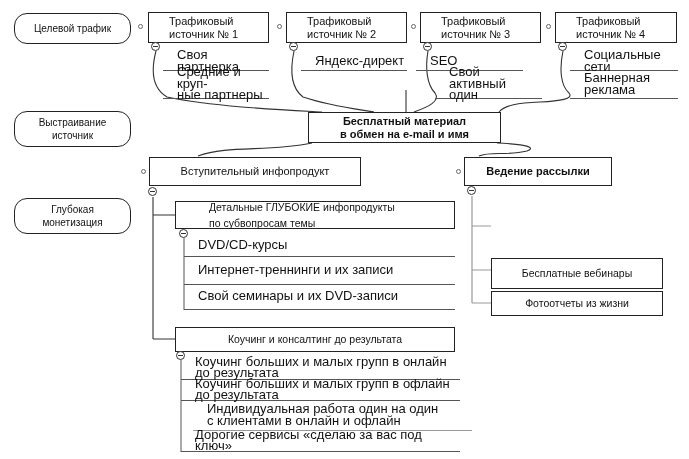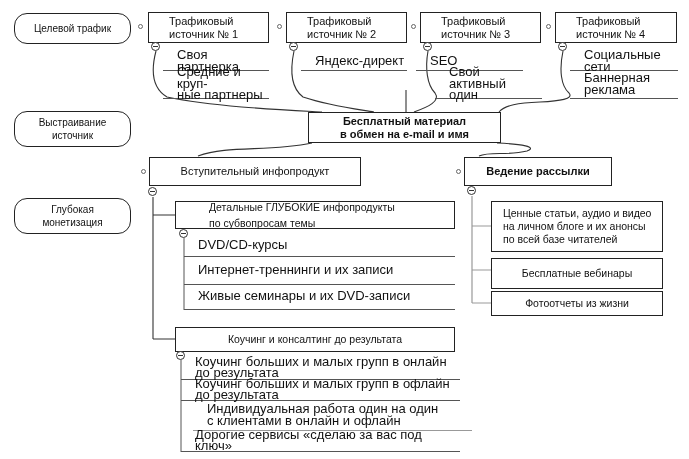--- a/index.html
+++ b/index.html
@@ -162,21 +162,21 @@
 по субвопросам темы</span>
   </div>
   <span class="minus" style="left:179px;top:229px;"></span>
   <div class="twig" style="left:184px;top:257px;width:271px;height:28px;">
     <span class="prelines">Интернет-треннинги и их записи</span>
   </div>
   <div class="twig" style="left:184px;top:236px;width:271px;height:21px;">
     <span class="prelines">DVD/CD-курсы</span>
   </div>
   <div class="twig" style="left:184px;top:285px;width:271px;height:25px;">
-    <span class="prelines">Живые семинары и их DVD-записи</span>
+    <span class="prelines">Свой семинары и их DVD-записи</span>
   </div>
 
   <div class="box center-text" style="left:175px;top:327px;width:280px;height:25px;font-size:10.5px;">
     <span class="prelines">Коучинг и консалтинг до результата</span>
   </div>
   <span class="minus" style="left:176px;top:351px;"></span>
   <div class="twig" style="left:181px;top:357px;width:279px;height:23px;">
     <span class="prelines">Коучинг больших и малых групп в онлайн
 до результата</span>
   </div>
@@ -185,25 +185,20 @@
 до результата</span>
   </div>
   <div class="twig twig-light" style="left:181px;top:401px;width:279px;height:30px;margin-left:12px;">
     <span class="prelines">Индивидуальная работа один на один
 с клиентами в онлайн и офлайн</span>
   </div>
   <div class="twig" style="left:181px;top:431px;width:279px;height:21px;">
     <span class="prelines">Дорогие сервисы «сделаю за вас под ключ»</span>
   </div>
 
-  <div class="box left-text" style="left:491px;top:201px;width:172px;height:51px;padding-left:11px;font-size:10.5px;line-height:13px;">
-    <span class="prelines">Ценные статьи, аудио и видео
-на личном блоге и их анонсы
-по всей базе читателей</span>
-  </div>
   <div class="box center-text" style="left:491px;top:258px;width:172px;height:31px;font-size:10.5px;">
     <span class="prelines">Бесплатные вебинары</span>
   </div>
   <div class="box center-text" style="left:491px;top:291px;width:172px;height:25px;font-size:10.5px;align-items:center;">
     <span class="prelines">Фотоотчеты из жизни</span>
   </div>
 
 </div>
 
 </body></html>

